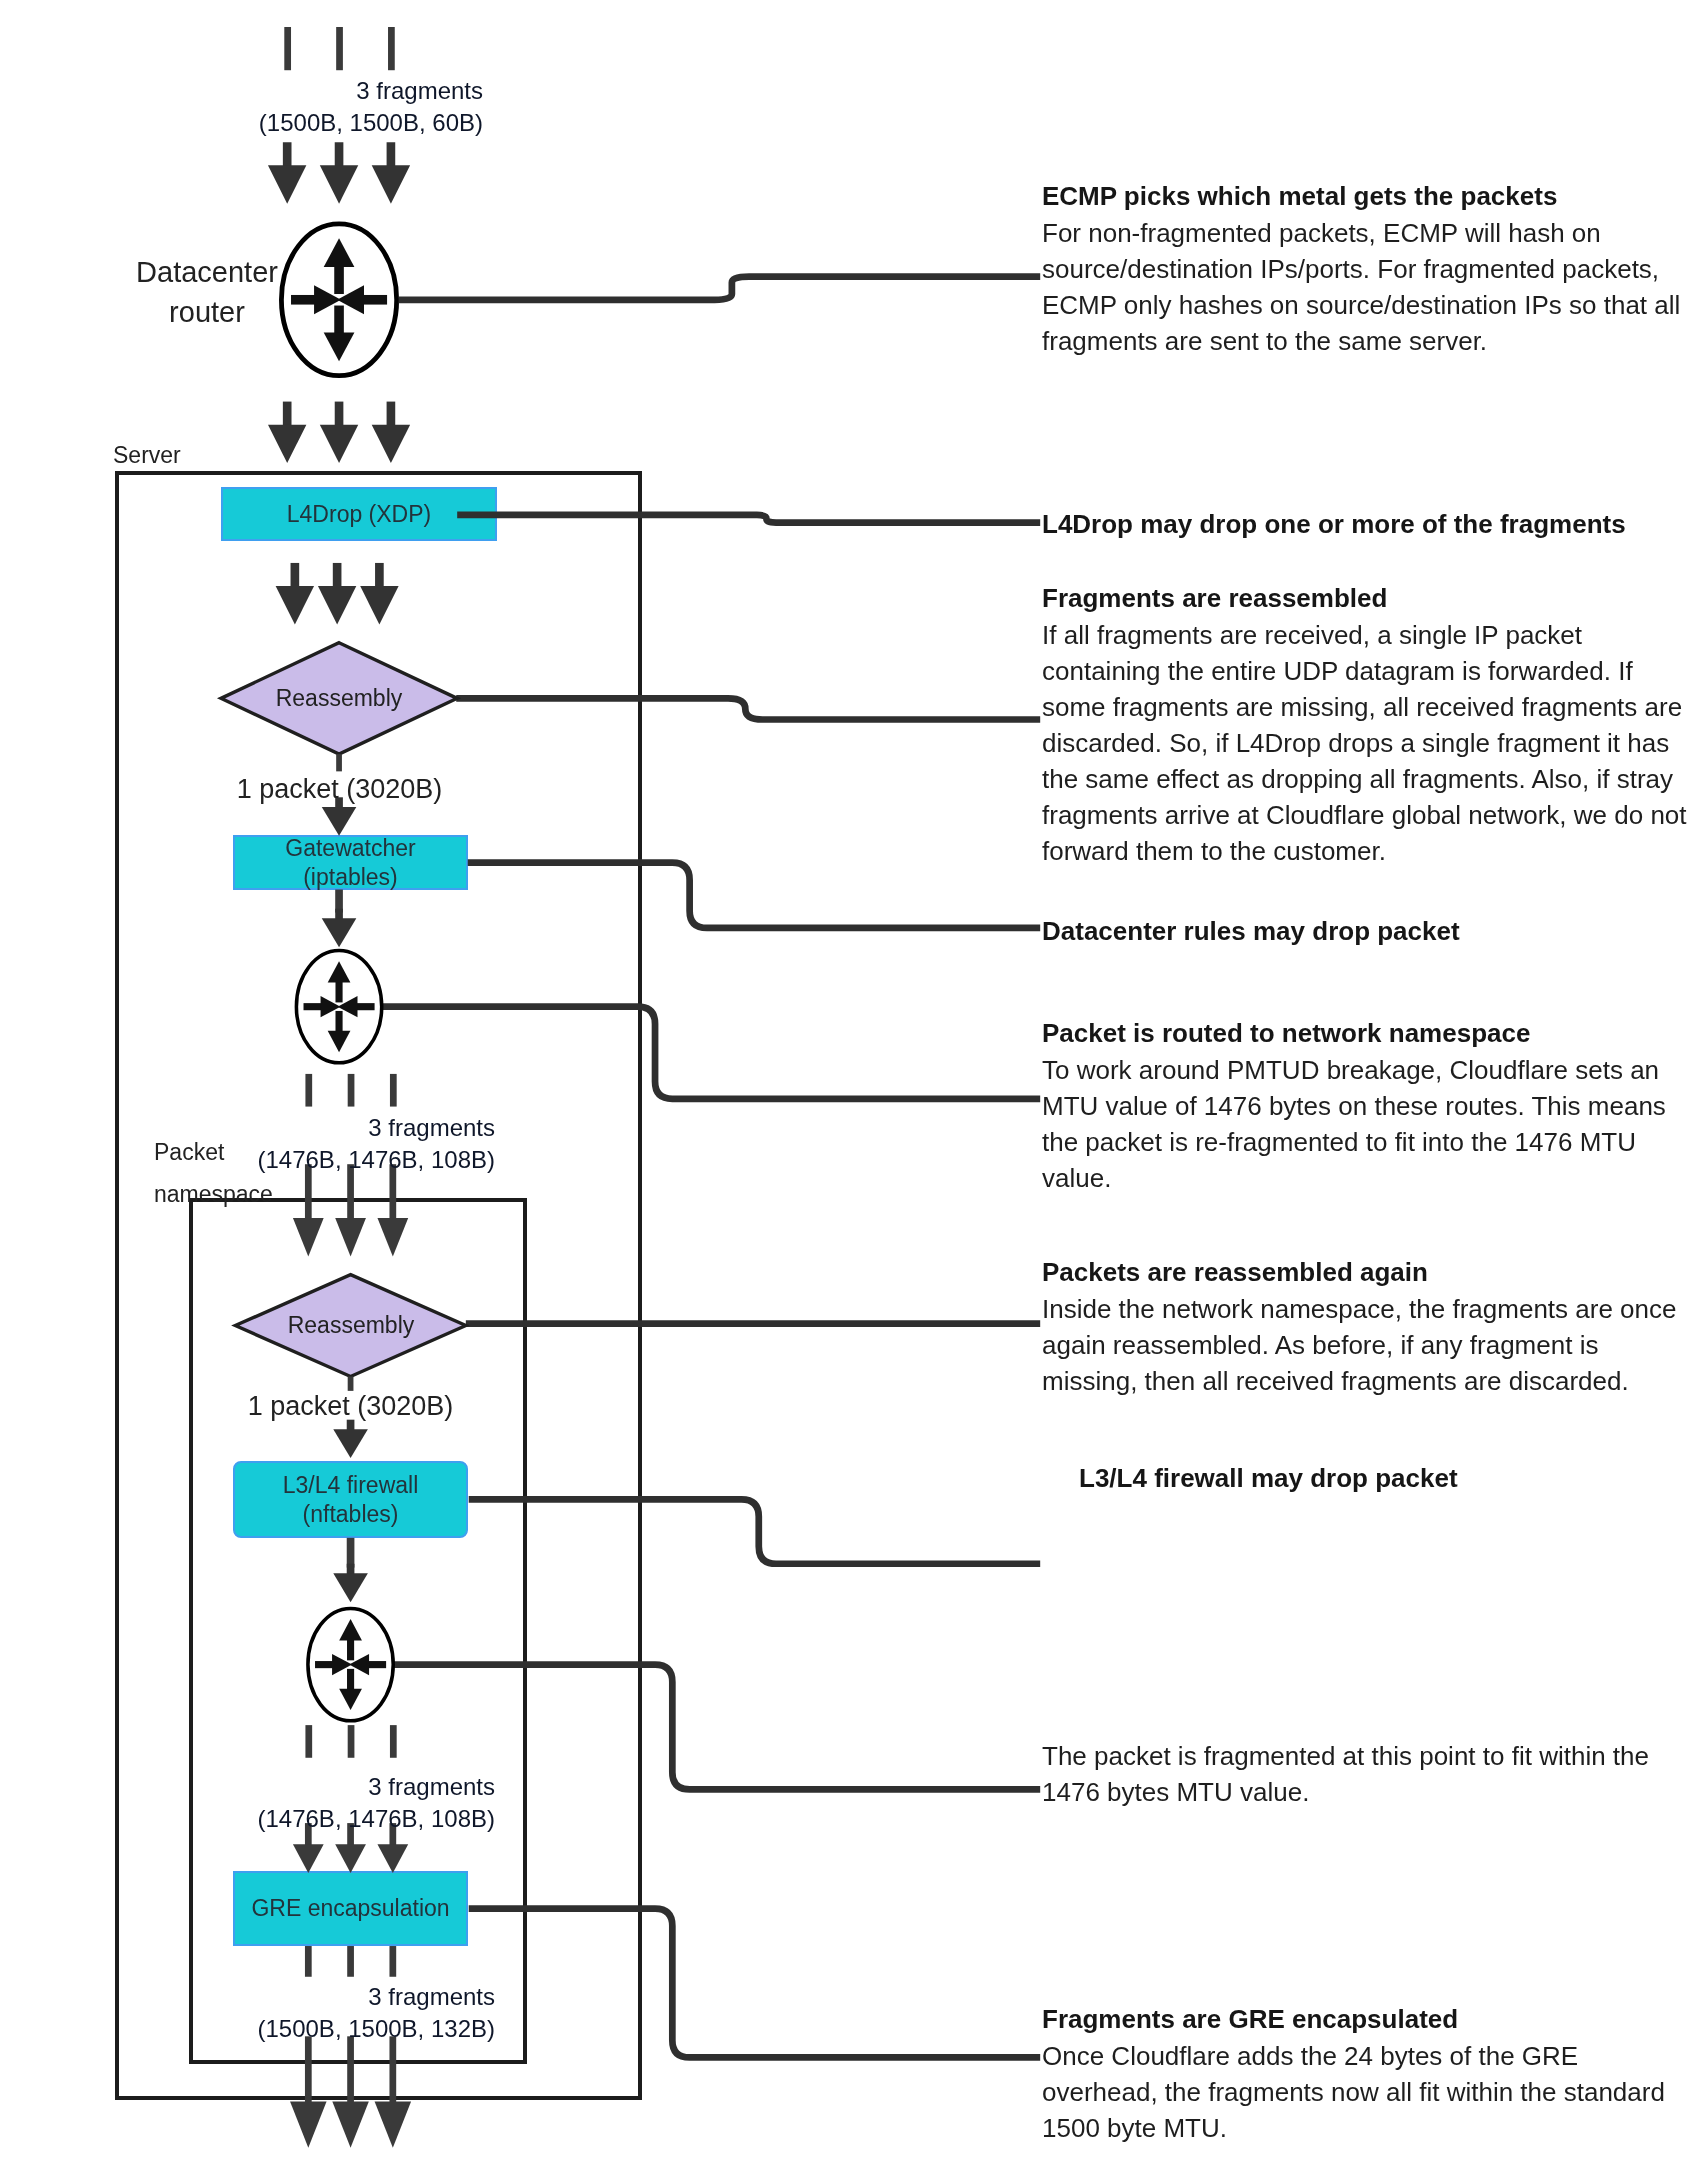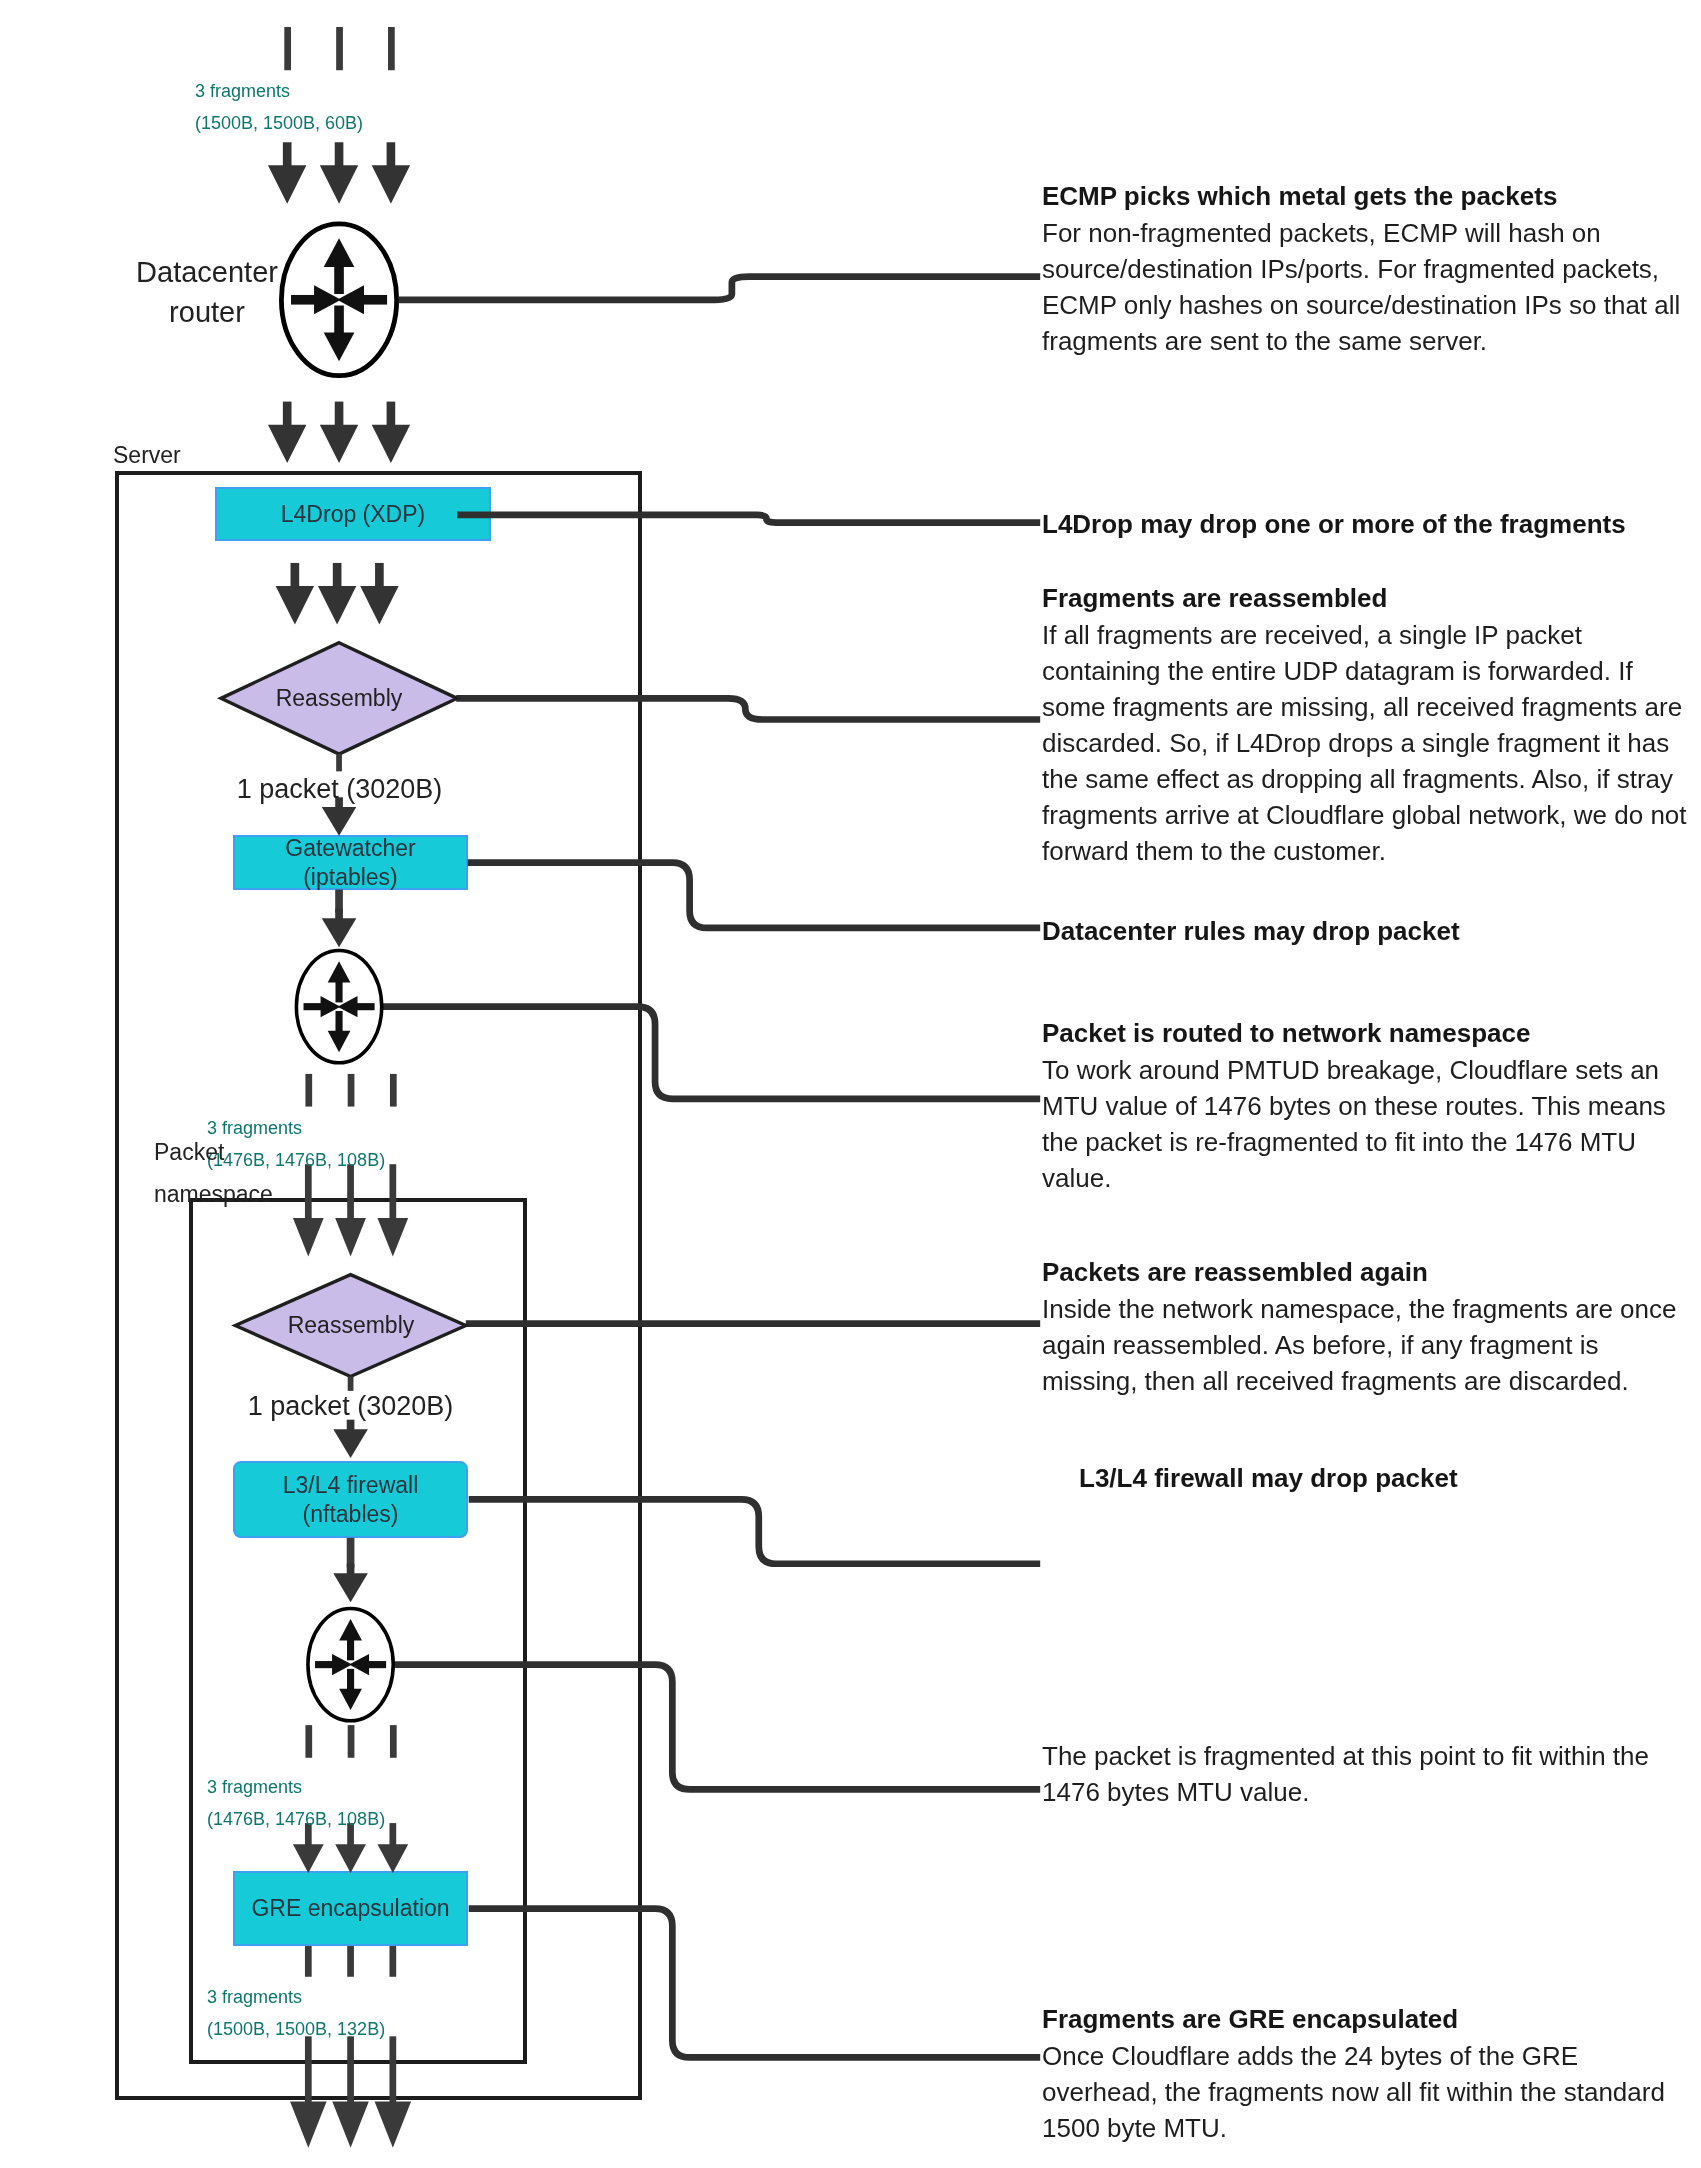--- a/index.html
+++ b/index.html
@@ -6,39 +6,39 @@
   #stage{position:relative;width:1701px;height:2168px;background:#fff;
          font-family:"Liberation Sans",sans-serif;color:#1a1a1a;overflow:hidden;}
   .layer{position:absolute;left:0;top:0;}
   
   .big-box{position:absolute;border:4.8px solid #1c1c1c;background:transparent;}
   
   .node{position:absolute;background:#16cad7;border:2.9px solid #3f9ff0;
         display:flex;flex-direction:column;align-items:center;justify-content:center;
         font-size:23px;color:#23333b;text-align:center;line-height:29px;box-sizing:border-box;}
   
-  .caption{position:absolute;text-align:left;font-size:18px;color:#0f766e;line-height:32px;}
+  .caption{position:absolute;text-align:right;font-size:24px;color:#0f172a;line-height:32px;}
   .packet-label{position:absolute;text-align:center;font-size:27px;color:#222;}
   .side-label{position:absolute;font-size:23px;color:#222;line-height:42px;}
   .router-label{position:absolute;text-align:center;font-size:29px;color:#222;line-height:40px;}
   .diamond-label{position:absolute;text-align:center;font-size:23px;color:#222;}
   
   .ann{position:absolute;left:1042px;width:655px;}
   .ann .t{font-size:26px;font-weight:bold;color:#161616;line-height:35px;}
   .ann .b{font-size:26px;color:#1e1e1e;line-height:36px;margin-top:1px;}
 </style>
 </head>
 <body>
 
 <div id="stage">
 
   <div class="big-box" style="left:115px;top:471px;width:519px;height:1621px;"></div>
   <div class="big-box" style="left:189px;top:1198px;width:330px;height:858px;"></div>
 
-  <div class="node" style="left:215px;top:487px;width:276px;height:54px;">
+  <div class="node" style="left:221px;top:487px;width:276px;height:54px;">
     <span>L4Drop (XDP)</span>
   </div>
   <div class="node" style="left:233px;top:835px;width:235px;height:55px;">
     <span>Gatewatcher (iptables)</span>
   </div>
   <div class="node" style="left:233px;top:1461px;width:235px;height:77px;border-radius:8px;">
     <span>L3/L4 firewall</span>
     <span>(nftables)</span>
   </div>
   <div class="node" style="left:233px;top:1871px;width:235px;height:75px;">

